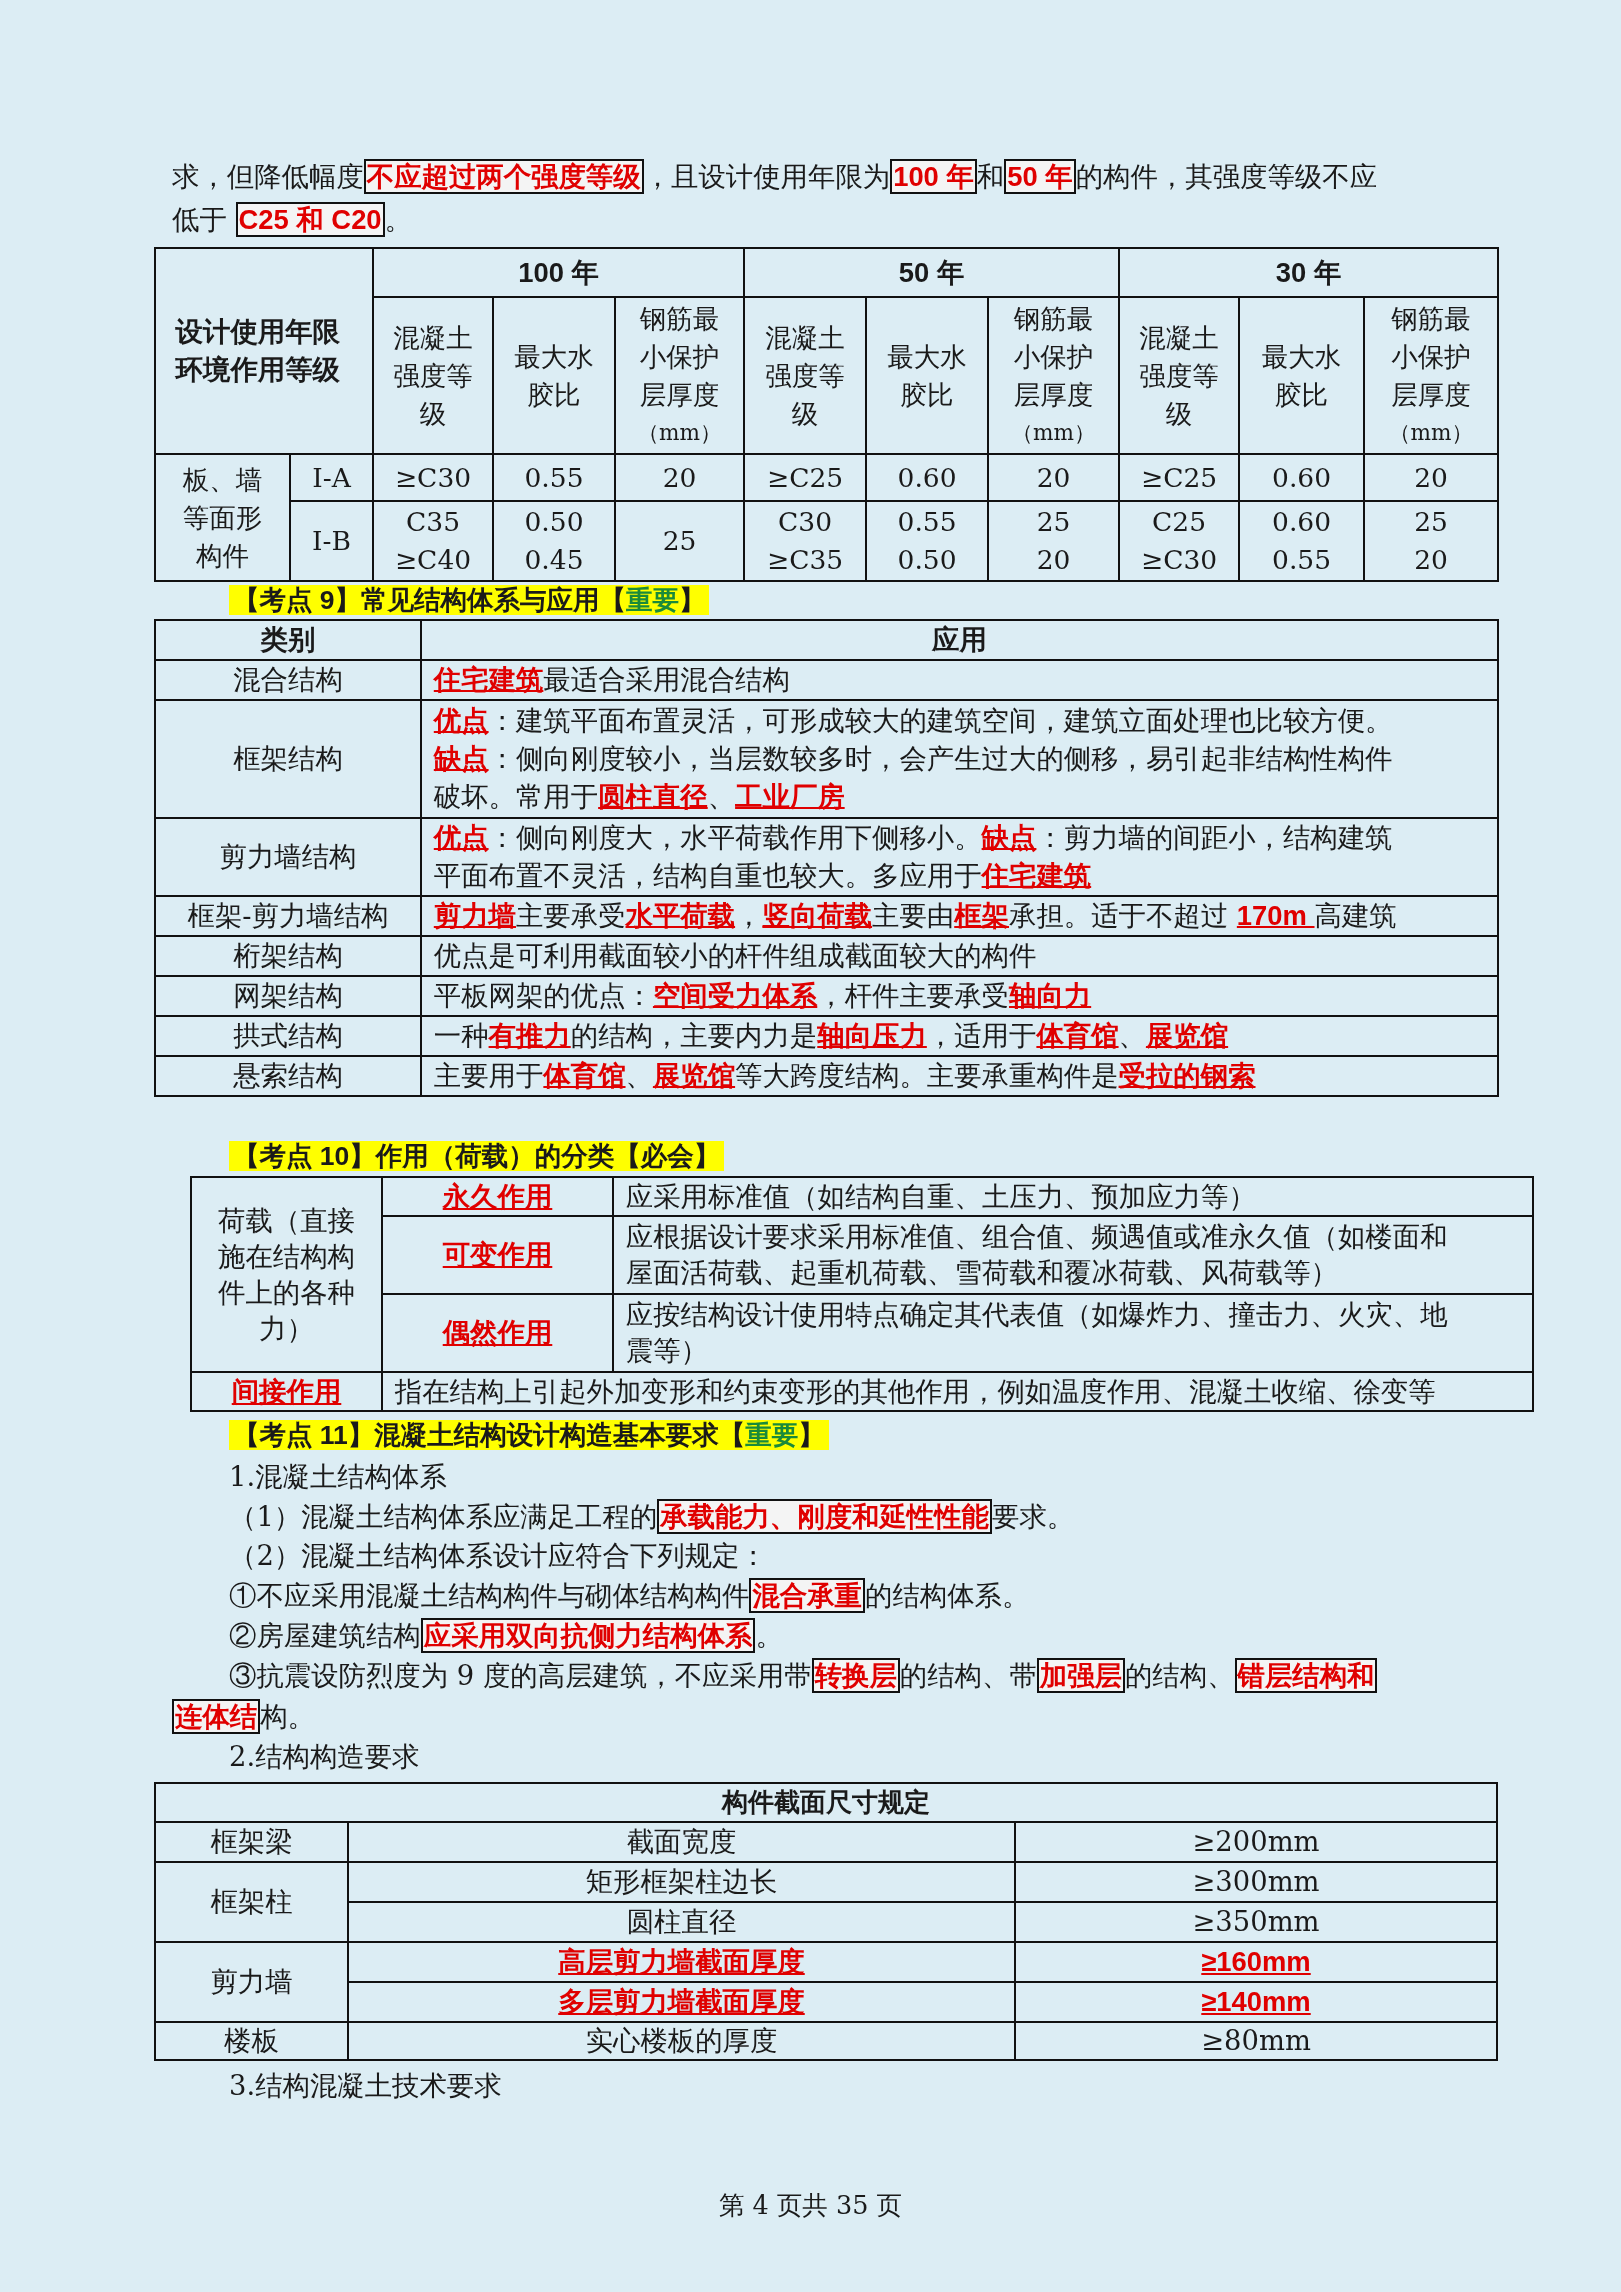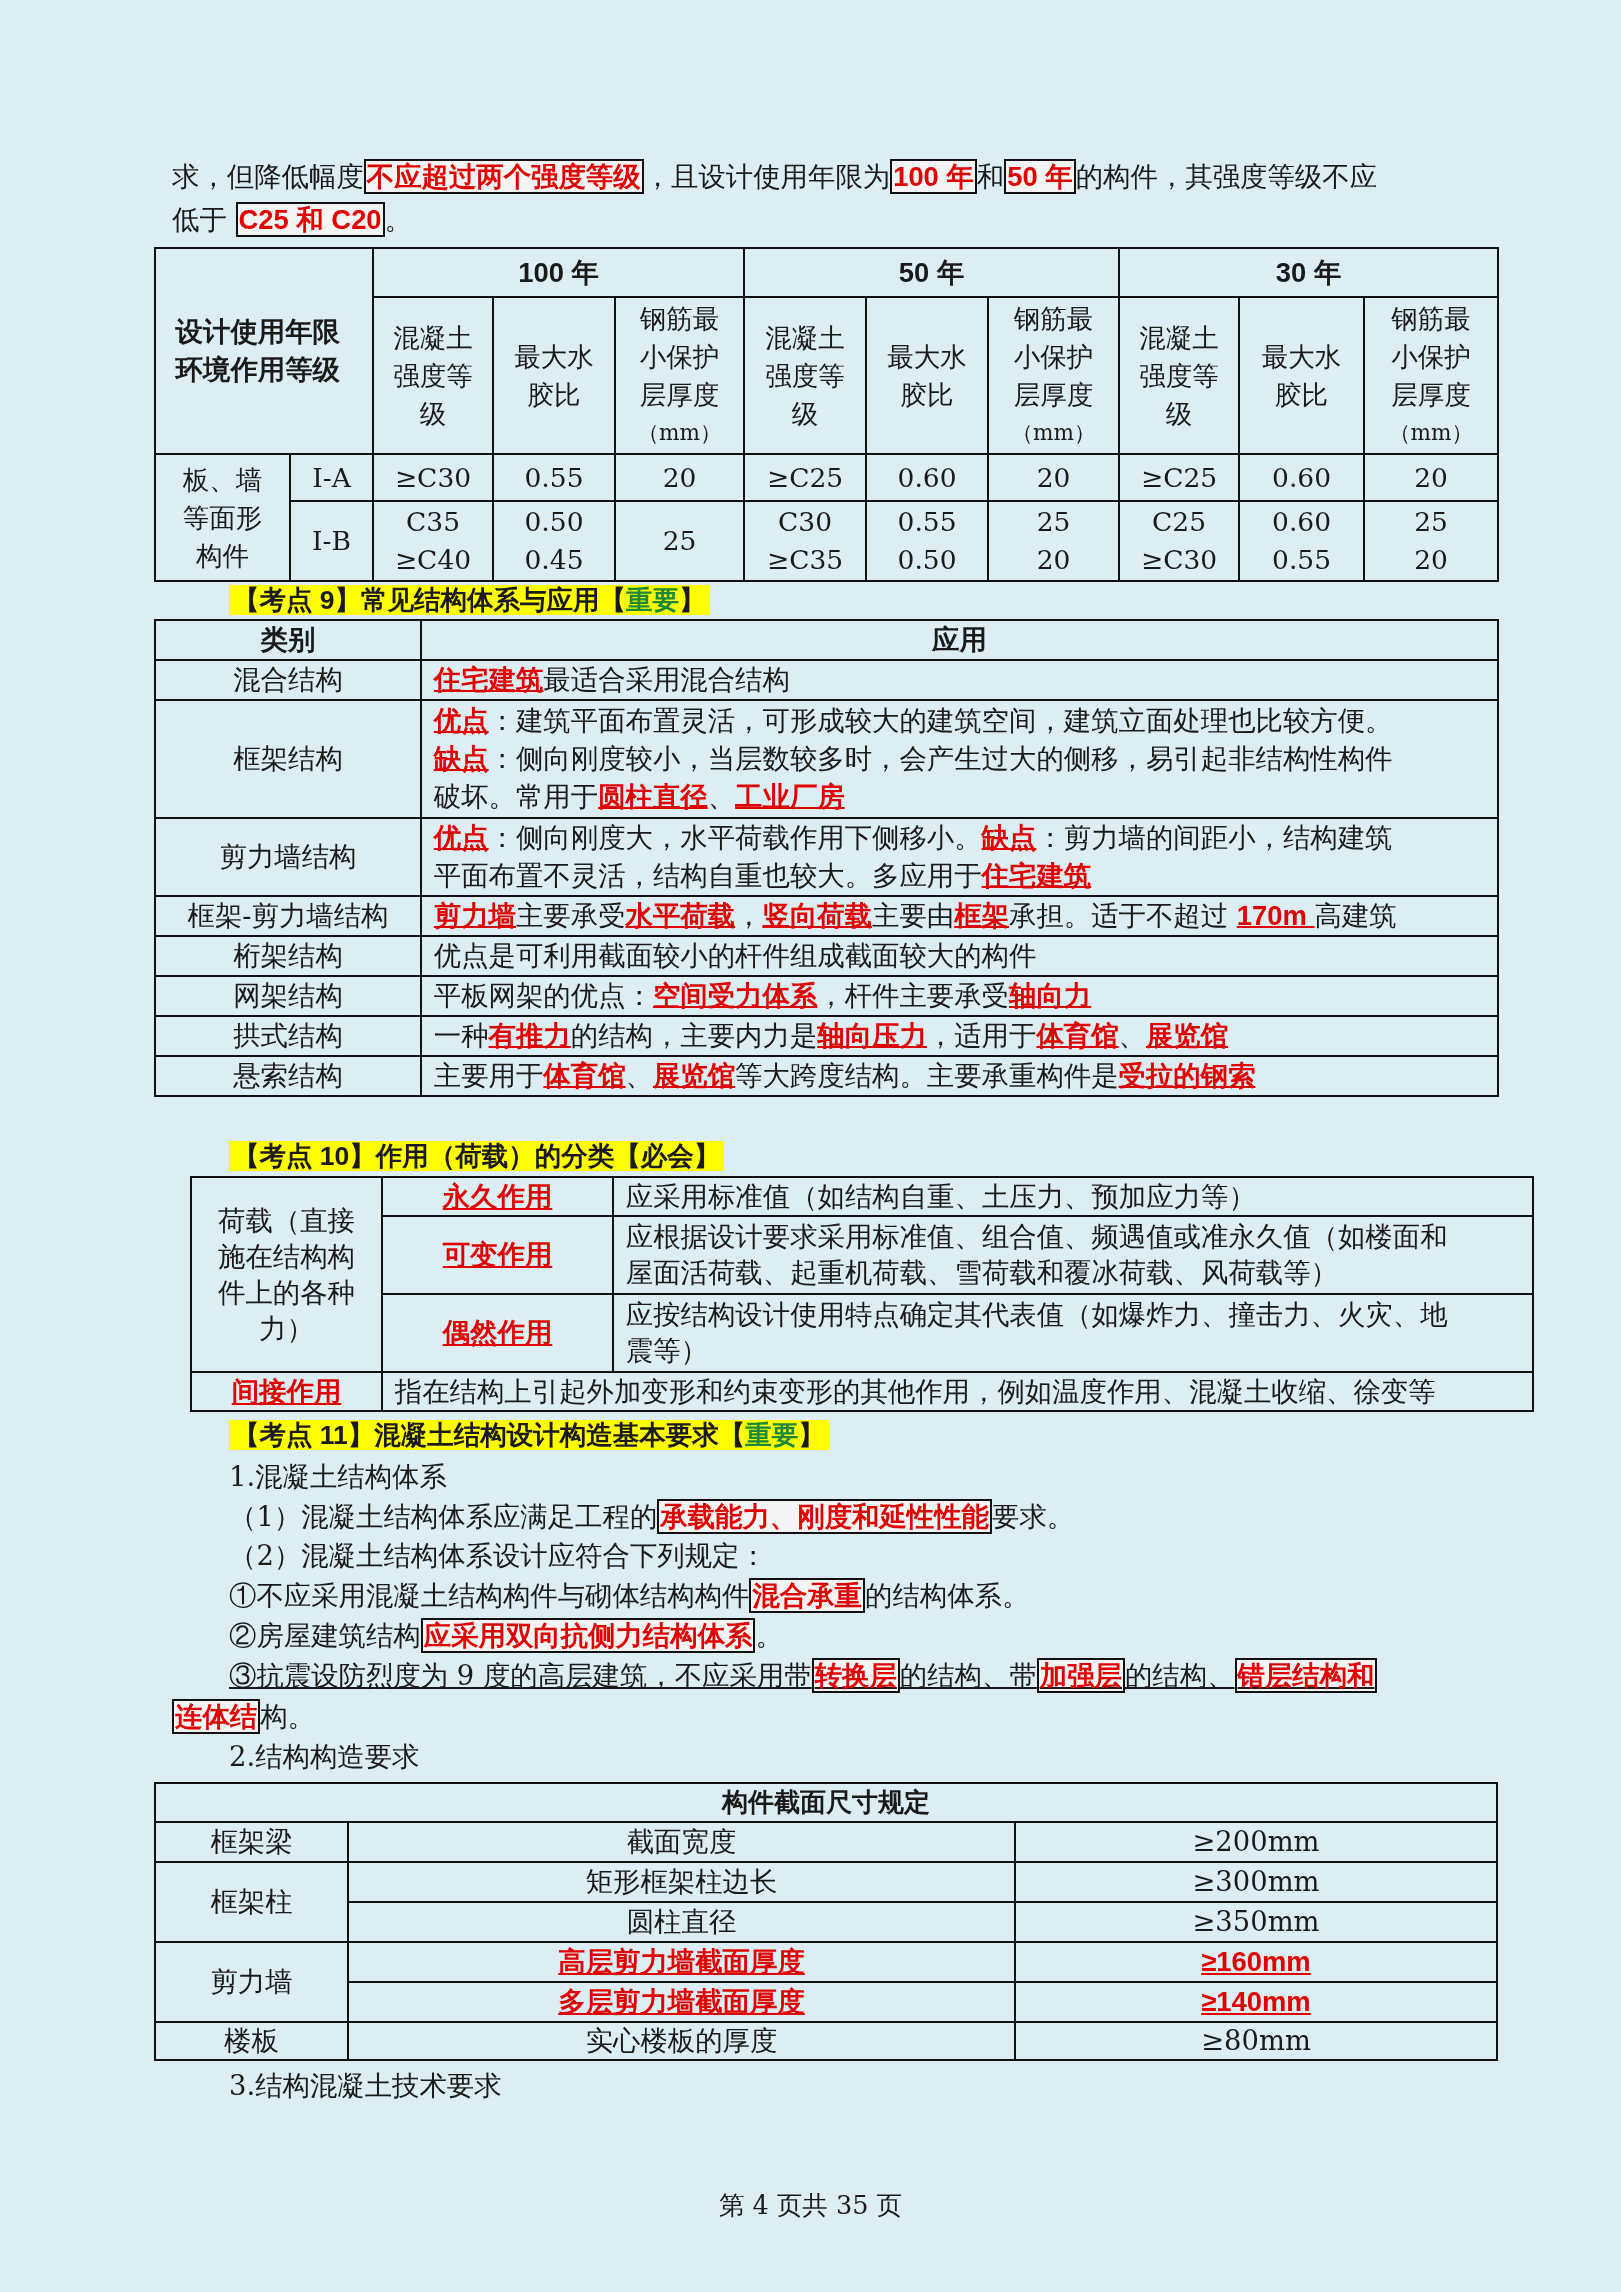--- a/index.html
+++ b/index.html
@@ -278,21 +278,21 @@
 <div class="line" style="left:229px; top:1497px;">
   <span>（1）混凝土结构体系应满足工程的</span><span class="box">承载能力、刚度和延性性能</span><span>要求。</span>
 </div>
 <div class="line" style="left:229px; top:1536px;">（2）混凝土结构体系设计应符合下列规定：</div>
 <div class="line" style="left:229px; top:1576px;">
   <span>①不应采用混凝土结构构件与砌体结构构件</span><span class="box">混合承重</span><span>的结构体系。</span>
 </div>
 <div class="line" style="left:229px; top:1616px;">
   <span>②房屋建筑结构</span><span class="box">应采用双向抗侧力结构体系</span><span>。</span>
 </div>
-<div class="line" style="left:229px; top:1656px;text-decoration:underline;">
+<div class="line" style="left:229px; top:1656px;">
   <span>③抗震设防烈度为 9 度的高层建筑，不应采用带</span><span class="box">转换层</span><span>的结构、带</span><span class="box">加强层</span><span>的结构、</span><span class="box">错层结构和</span>
 </div>
 <div class="line" style="left:172px; top:1697px;">
   <span class="box">连体结</span><span>构。</span>
 </div>
 <div class="line" style="left:229px; top:1737px;">2.结构构造要求</div>
 
 <table class="t4" style="left:154px; top:1782px; width:1343px;">
   <colgroup>
       <col style="width:193px">

